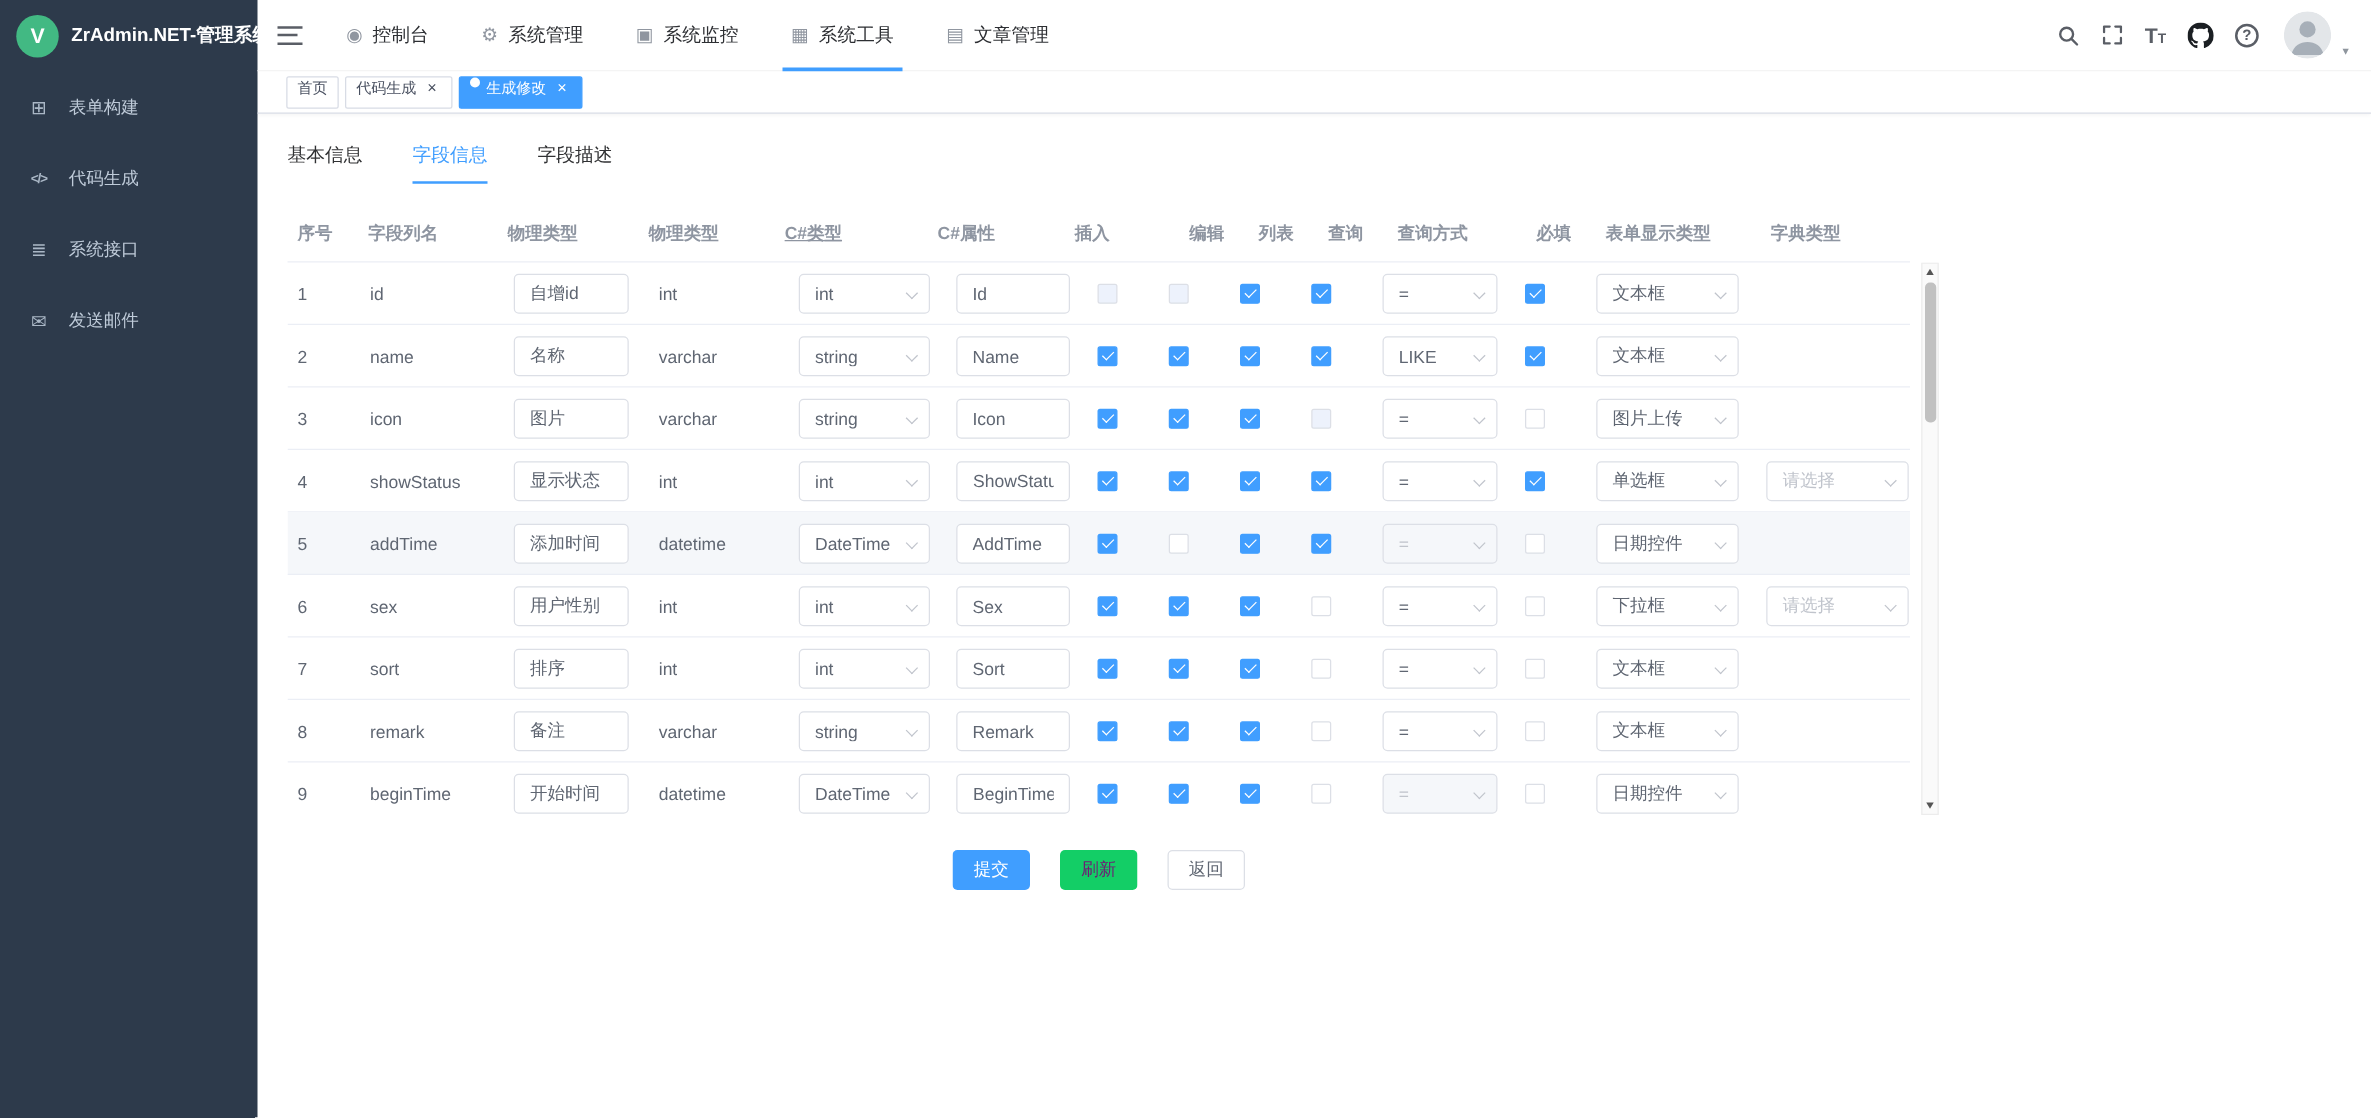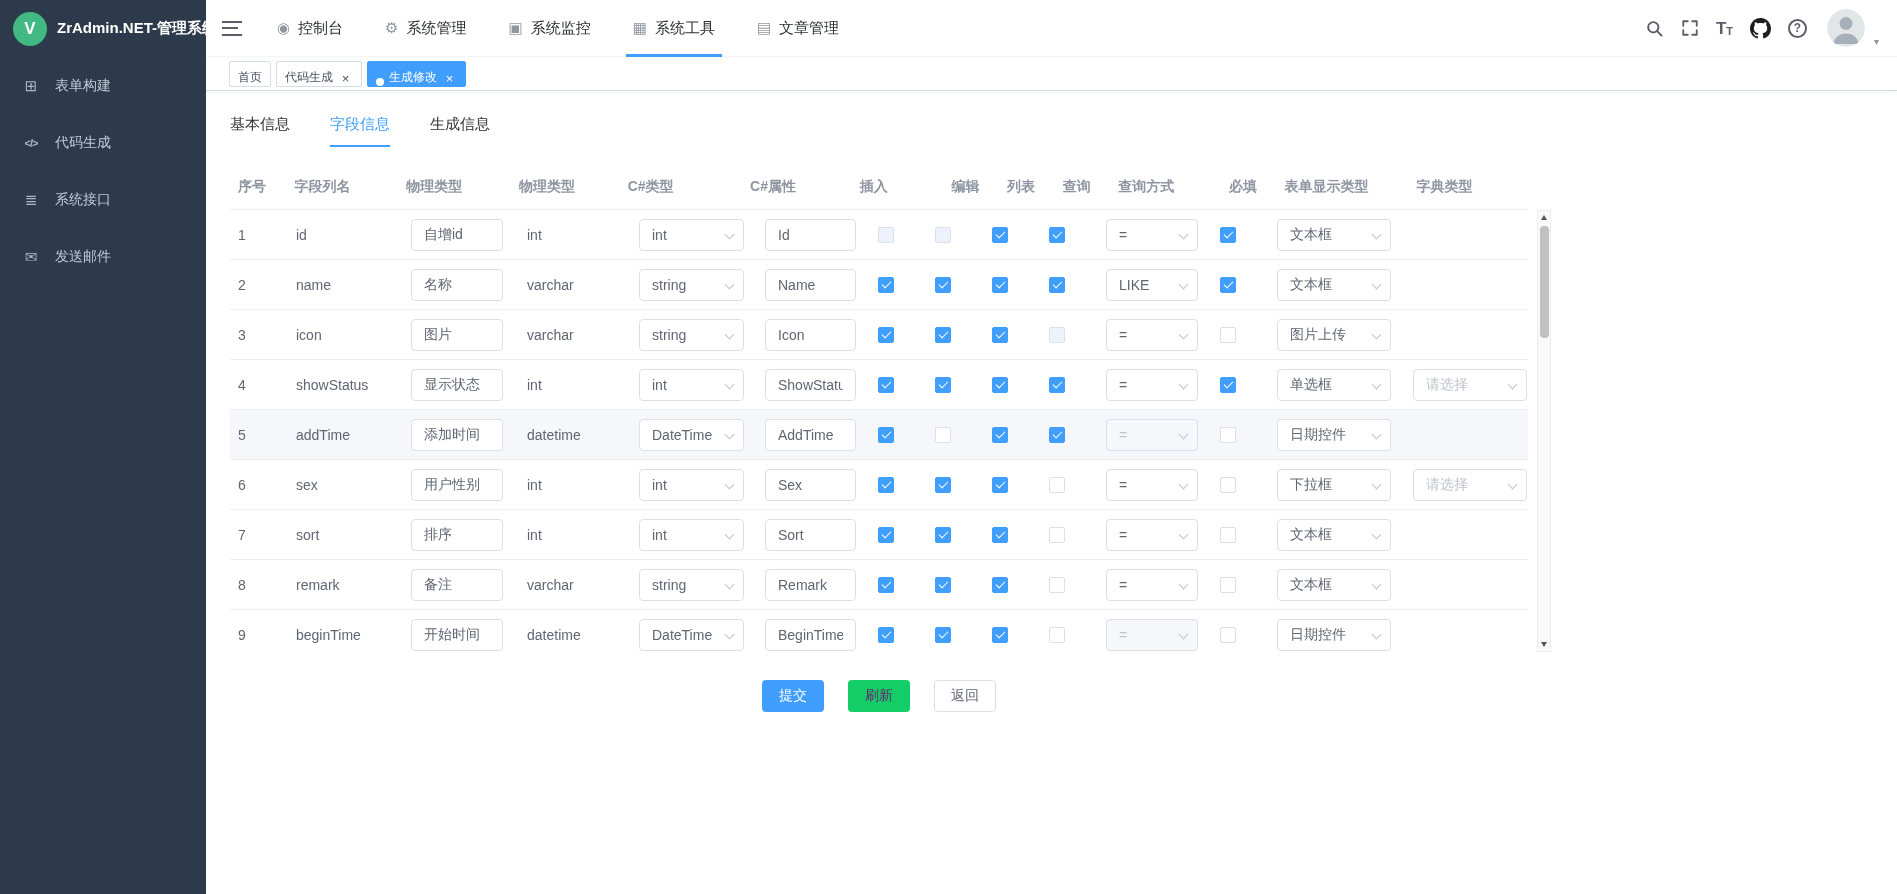--- a/index.html
+++ b/index.html
@@ -36,21 +36,21 @@
   .fontsize{font-weight:700;align-items:flex-end;line-height:1}
   .help-badge{width:19px;height:19px;border:2px solid #5a5e66;border-radius:50%;display:flex;
     align-items:center;justify-content:center;font-size:12px;font-weight:700;color:#5a5e66}
   .avatar-wrap{position:relative;margin-left:3px;margin-right:16px;cursor:pointer}
   .avatar{width:38px;height:38px;border-radius:50%;overflow:hidden;display:block}
   .caret{position:absolute;right:-14px;bottom:0;font-size:10px;color:#8f969e}
 
   
   .tagbar{height:34px;display:flex;align-items:center;gap:5px;padding-left:23px;
     border-bottom:1px solid #d8dce5;box-shadow:0 2px 3px rgba(0,0,0,.04)}
-  .tag{height:26px;display:inline-flex;align-items:flex-end;padding:0 8px;border:1px solid #d8dce5;
+  .tag{height:26px;display:inline-flex;align-items:flex-start;padding:0 8px;border:1px solid #d8dce5;
     background:#fff;color:#495060;font-size:12px;cursor:pointer;border-radius:2px;white-space:nowrap}
   .tag .dot{width:8px;height:8px;border-radius:50%;background:#fff;margin-right:5px}
   .tag.active{background:#409eff;border-color:#409eff;color:#fff}
   .tag-close{margin-left:5px;width:15px;height:15px;border-radius:50%;display:inline-flex;
     align-items:center;justify-content:center;font-size:13px;line-height:1}
 
   
   .content{flex:1;padding:24px 0 0 24px}
   .form-tabs{display:flex;gap:40px}
   .ftab{font-size:15px;color:#303133;padding-bottom:13px;position:relative;cursor:pointer}
@@ -205,30 +205,30 @@
           <span class="dot"></span>
           <span>生成修改</span>
           <span class="tag-close">×</span>
         </div>
       </div>
 
     <section class="content">
       <div class="form-tabs" id="form-tabs">
           <div class="ftab">基本信息</div>
           <div class="ftab active">字段信息</div>
-          <div class="ftab">生成信息</div>
+          <div class="ftab">字段描述</div>
         </div>
 
       <div class="table">
         <div class="thead" id="thead">
             <div class="th" style="width: 58px;">序号</div>
             <div class="th" style="width: 115px;">字段列名</div>
             <div class="th" style="width: 116px;">物理类型</div>
             <div class="th" style="width: 112px;">物理类型</div>
-            <div class="th" style="width: 126px;">C#类型</div>
+            <div class="th" style="width: 126px; text-decoration: underline;">C#类型</div>
             <div class="th" style="width: 113px;">C#属性</div>
             <div class="th" style="width: 57px;">插入</div>
             <div class="th" style="width: 57px; margin-left: 36px;">编辑</div>
             <div class="th" style="width: 57px;">列表</div>
             <div class="th" style="width: 57px;">查询</div>
             <div class="th" style="width: 114px;">查询方式</div>
             <div class="th" style="width: 57px;">必填</div>
             <div class="th" style="width: 136px;">表单显示类型</div>
             <div class="th" style="width: 123px;">字典类型</div>
           </div>

